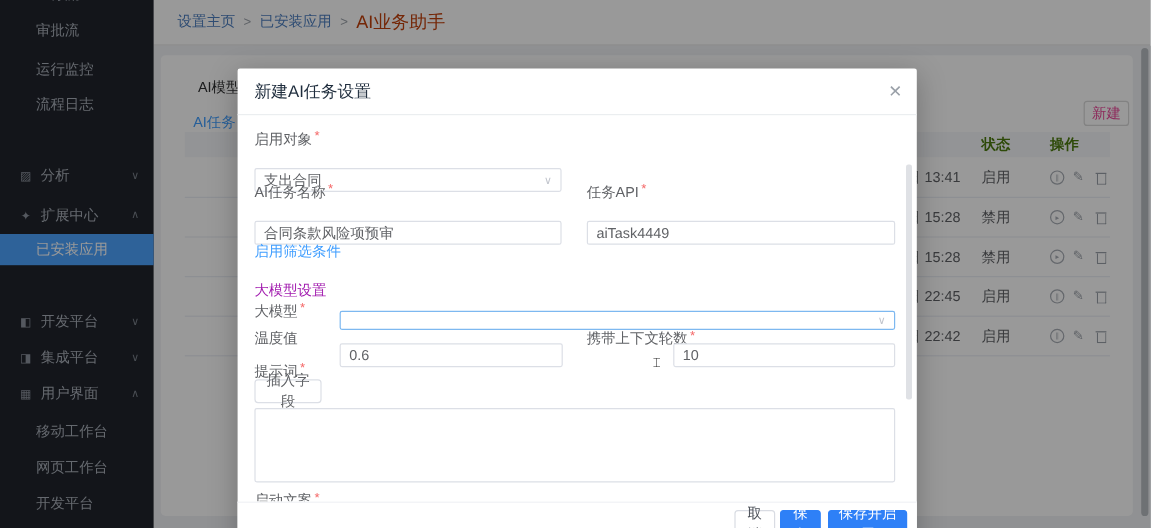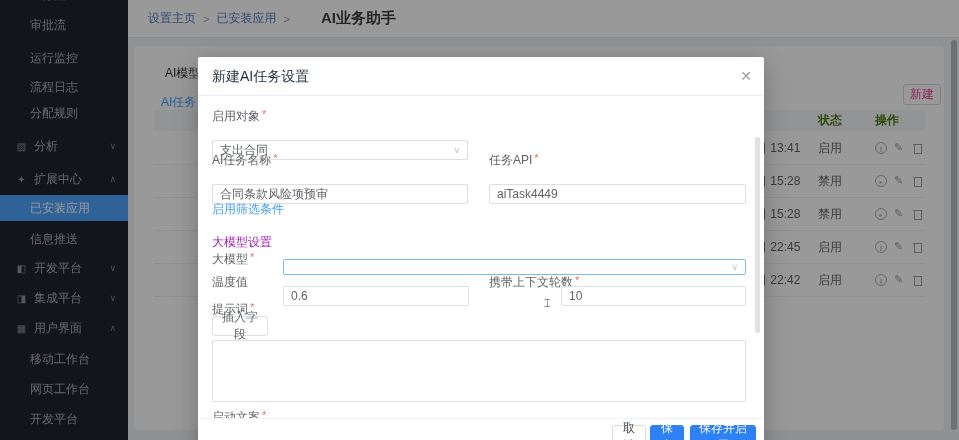--- a/index.html
+++ b/index.html
@@ -15,21 +15,21 @@
   .sb-active{background:#4da3ff;color:#ffffff;}
   .sb-ico{display:inline-block;margin-right:7px;font-size:10px;width:11px;text-align:center;color:#8d939e;}
   .sb-chev{position:absolute;right:12px;top:0;font-size:9px;color:#7c828c;}
 
   
   .main{position:absolute;left:128px;top:0;width:831px;height:440px;background:#f0f2f5;}
   .crumbbar{position:absolute;left:0;top:0;width:831px;height:38px;background:#ffffff;
     border-bottom:1px solid #e8e8e8;display:flex;align-items:center;padding-left:20px;box-sizing:border-box;}
   .crumb-link{color:#4e7fc0;font-size:12px;}
   .crumb-sep{color:#9aa0a8;font-size:11px;margin:0 7px;}
-  .crumb-cur{color:#404040;font-size:15px;font-weight:700;margin-left:24px;}
+  .crumb-cur{color:#c2410c;font-size:15px;font-weight:400;}
   .card{position:absolute;left:6px;top:46px;width:810px;height:384px;background:#ffffff;border-radius:4px;}
   .tab{position:absolute;font-size:12px;color:#303133;}
   .tab-active{color:#409eff;}
   .btn-new{position:absolute;left:769px;top:38px;width:38px;height:21px;background:#fff;
     border:1px solid #d9d9d9;border-radius:3px;font-size:12px;color:#ec4899;
     display:flex;align-items:center;justify-content:center;}
   .thead{position:absolute;left:20px;top:64px;width:771px;height:21px;background:#f5f7fa;}
   .th{position:absolute;top:0;line-height:21px;font-size:12px;color:#4d7c0f;font-weight:600;}
   .trow{position:absolute;left:20px;width:771px;height:33px;border-bottom:1px solid #ebeef5;box-sizing:border-box;}
   .td{position:absolute;top:0;line-height:32px;font-size:12px;color:#606266;white-space:nowrap;}
@@ -77,32 +77,30 @@
 </head>
 <body>
 
 <div id="screen">
 
   <nav class="sidebar">
     <div class="sb-item sb-sub" style="top:-18px"><span>业务流</span></div>
     <div class="sb-item sb-sub" style="top:12px"><span>审批流</span></div>
     <div class="sb-item sb-sub" style="top:45px"><span>运行监控</span></div>
     <div class="sb-item sb-sub" style="top:74px"><span>流程日志</span></div>
-    <div class="sb-item sb-sub" style="top:100px"><span>分配规则</span></div>
 
     <div class="sb-item sb-sec" style="top:133px">
       <span class="sb-ico">▨</span><span>分析</span>
       <span class="sb-chev">∨</span>
     </div>
     <div class="sb-item sb-sec" style="top:166px">
       <span class="sb-ico">✦</span><span>扩展中心</span>
       <span class="sb-chev">∧</span>
     </div>
     <div class="sb-item sb-sub sb-active" style="top:195px"><span>已安装应用</span></div>
-    <div class="sb-item sb-sub" style="top:226px"><span>信息推送</span></div>
 
     <div class="sb-item sb-sec" style="top:255px">
       <span class="sb-ico">◧</span><span>开发平台</span>
       <span class="sb-chev">∨</span>
     </div>
     <div class="sb-item sb-sec" style="top:285px">
       <span class="sb-ico">◨</span><span>集成平台</span>
       <span class="sb-chev">∨</span>
     </div>
     <div class="sb-item sb-sec" style="top:315px">

